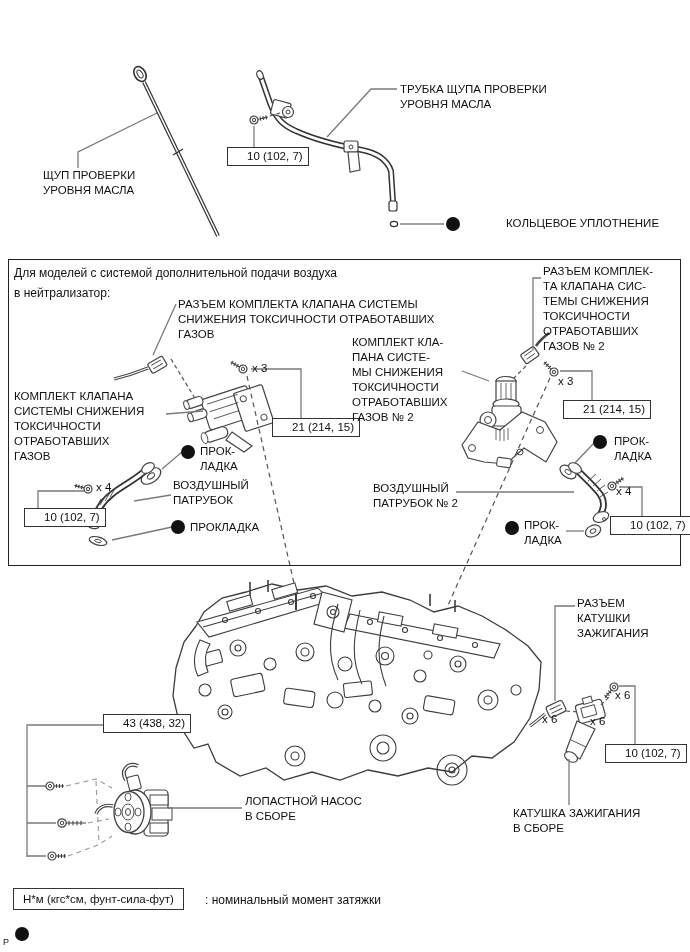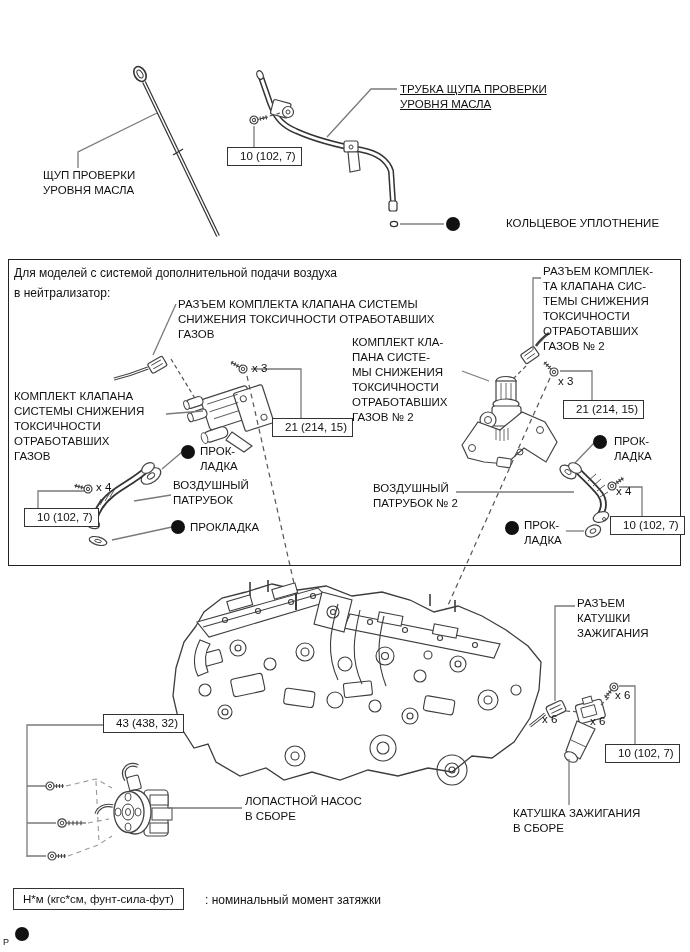--- a/index.html
+++ b/index.html
@@ -1,21 +1,21 @@
 <!DOCTYPE html>
 <html><head>
 <meta charset="utf-8">
 <style>
   html,body{margin:0;padding:0;background:#fff;}
   .canvas{position:relative;width:690px;height:952px;background:#fff;overflow:hidden;
           font-family:"Liberation Sans",sans-serif;color:#111;}
   svg.art{position:absolute;left:0;top:0;z-index:1;}
   .lbl{position:absolute;font-size:11.5px;line-height:15px;white-space:pre-line;z-index:3;}
   .hdr{position:absolute;font-size:12px;line-height:20px;white-space:pre-line;z-index:3;}
-  .tq{position:absolute;border:1.3px solid #333;background:#fff;padding:1px 5px 2px 12px;
+  .tq{position:absolute;border:1.3px solid #333;background:#fff;padding:1px 5px 2px 19px;
       font-size:11.5px;line-height:14px;white-space:nowrap;z-index:3;}
   .dot{position:absolute;width:14px;height:14px;border-radius:50%;background:#111;z-index:3;}
   .air-box{position:absolute;left:8px;top:259px;width:671px;height:305px;
            border:1.5px solid #222;background:transparent;z-index:0;}
   .corner{position:absolute;font-size:9px;z-index:3;}
   .legend-desc{position:absolute;font-size:12px;line-height:15px;z-index:3;}
 </style>
 </head>
 <body>
 
@@ -328,21 +328,21 @@
     <g>
       <use href="#bolt" transform="translate(614,687) rotate(130)"></use>
     </g>
     <polyline points="619,686 635,686 635,744" fill="none" stroke="#7a7a7a" stroke-width="1.3"></polyline>
     <line x1="569" y1="759" x2="569" y2="805" stroke="#7a7a7a" stroke-width="1.3"></line>
   </svg>
 
   <div class="lbl" style="left:43px;top:168px;">ЩУП ПРОВЕРКИ
 УРОВНЯ МАСЛА</div>
 
-  <div class="lbl" style="left:400px;top:82px;text-decoration:underline;">ТРУБКА ЩУПА ПРОВЕРКИ
+  <div class="lbl" style="left:400px;top:82px;">ТРУБКА ЩУПА ПРОВЕРКИ
 УРОВНЯ МАСЛА</div>
 
   <div class="tq" style="left:227px;top:147px;">10 (102, 7)</div>
 
   <span class="dot" style="left:446px;top:217px;"></span>
   <div class="lbl" style="left:466px;top:216px;padding-left:40px;">КОЛЬЦЕВОЕ УПЛОТНЕНИЕ</div>
 
   <div class="hdr" style="left:14px;top:263px;">Для моделей с системой дополнительной подачи воздуха
 в нейтрализатор:</div>
 

